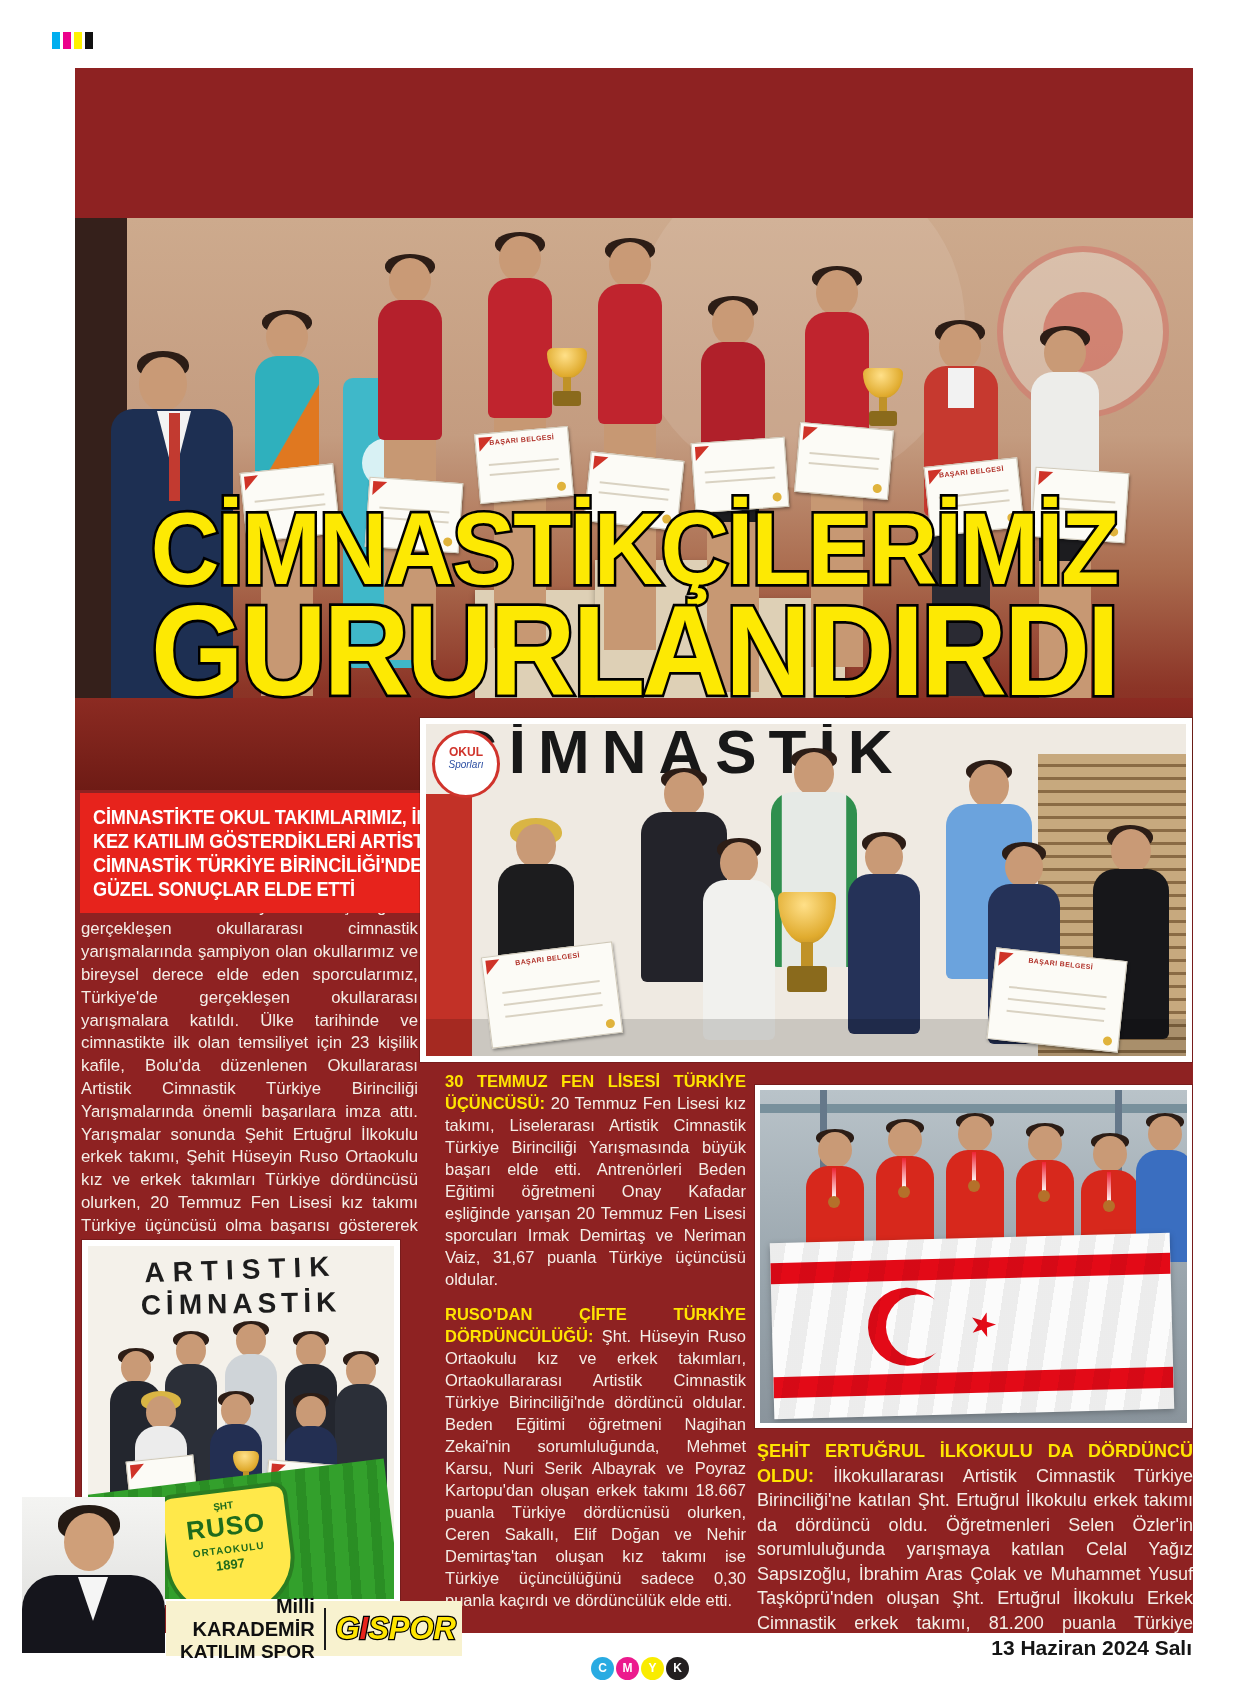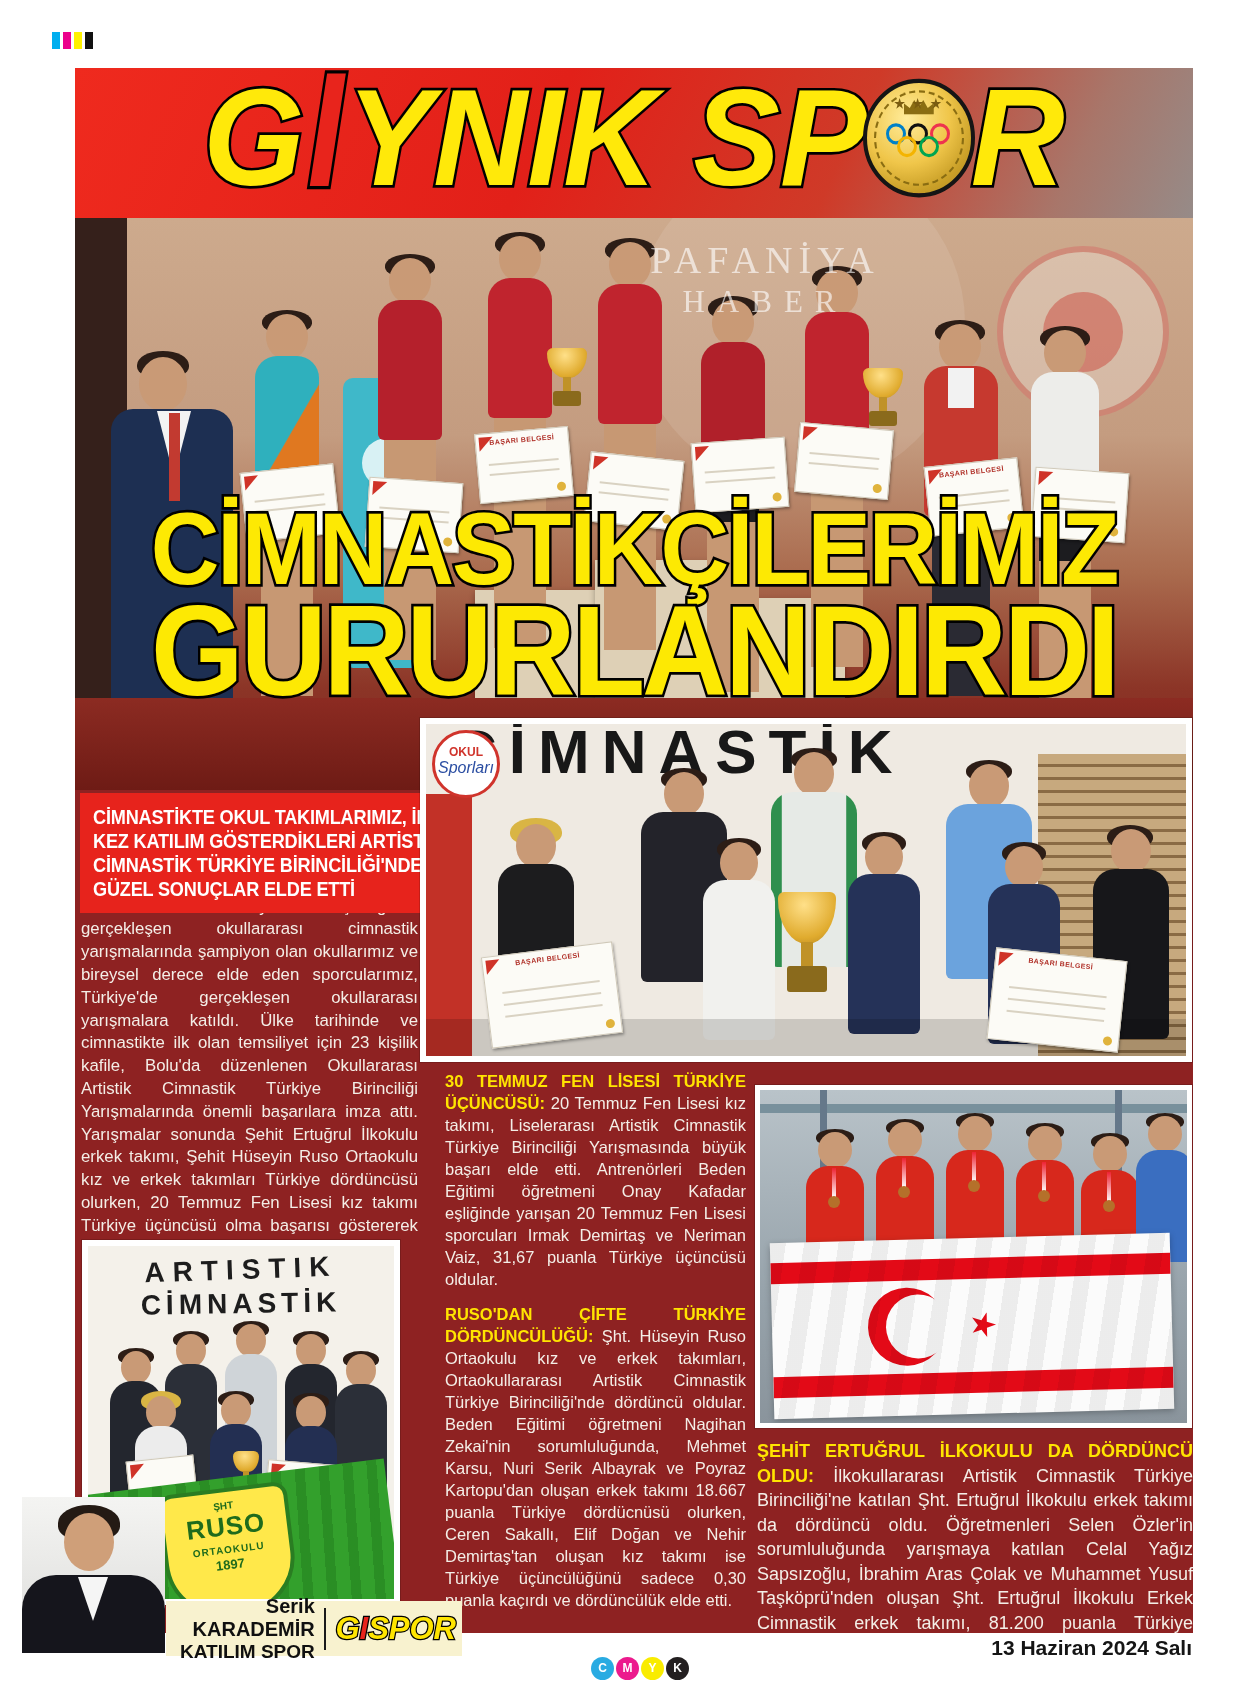--- a/index.html
+++ b/index.html
@@ -96,21 +96,21 @@
   .photo-ruso{left:7px;top:1172px;width:318px;height:365px;padding:6px;z-index:7}
   .photo-ruso .scene{background:#f4f1ea}
   .photo-flag{left:680px;top:1017px;width:437px;height:343px;padding:5px;z-index:6}
   .photo-flag .scene{background:linear-gradient(180deg,#b9c3c9,#97a3ab 60%,#8a949c)}
 
   .tb{position:absolute;left:26px;top:-8px;width:746px;font-size:62px;font-weight:900;letter-spacing:12px;
       color:#181818;white-space:nowrap;overflow:hidden}
   .badge{position:absolute;left:6px;top:6px;width:62px;height:62px;border-radius:50%;background:#fff;border:3px solid #d0342c;
       text-align:center;z-index:3}
   .badge .b1{font-size:12px;font-weight:800;color:#d0342c;margin-top:12px}
-  .badge .b2{font-size:16px;font-style:italic;color:#2b4ea2}
+  .badge .b2{font-size:10px;font-style:italic;color:#2b4ea2}
   .redband{position:absolute;left:0;top:70px;width:46px;height:262px;background:#c23127}
   .wallbars{position:absolute;left:612px;top:30px;width:148px;height:302px;
       background:repeating-linear-gradient(180deg,#c7a97e 0 10px,#8a6b45 10px 13px)}
   .shade{position:absolute;left:0;bottom:0;width:100%;height:37px;background:rgba(0,0,0,.15)}
 
   .bd1,.bd2{position:absolute;width:100%;text-align:center;font-weight:900;color:#1d1d1d;white-space:nowrap}
   .bd1{top:8px;font-size:28px;letter-spacing:8px;transform:rotate(-2deg)}
   .bd2{top:42px;font-size:28px;letter-spacing:5px;transform:rotate(-1deg)}
   .rflag{position:absolute;left:-24px;top:232px;width:330px;height:150px;background:#33a02c;transform:rotate(-7deg);overflow:hidden;z-index:4}
   .rflag .folds{position:absolute;inset:0;background:repeating-linear-gradient(93deg,rgba(0,60,0,.18) 0 10px,transparent 10px 24px)}
@@ -161,31 +161,20 @@
 
 <div class="regbars">
   <i style="background:#00aeef"></i>
   <i style="background:#ec008c"></i>
   <i style="background:#fff200"></i>
   <i style="background:#111111"></i>
 </div>
 
 <div class="content">
 
-  <div class="masthead">
-    <div class="mh">
-      <span>G</span><span class="ri">I</span><span>YNIK SP</span><span class="medal"><span class="dash"></span><span class="m-crown"></span><span class="m-rings">
-            <i style="left:0;top:0;border-color:#0081c8"></i>
-            <i style="left:22px;top:0;border-color:#111"></i>
-            <i style="left:44px;top:0;border-color:#ee334e"></i>
-            <i style="left:11px;top:12px;border-color:#f4b400"></i>
-            <i style="left:33px;top:12px;border-color:#00a651"></i>
-          </span><span class="m-stars">★ ★ ★</span></span><span>R</span>
-    </div>
-  </div>
 
   <div class="photo-main">
     <div class="leftdark"></div>
     <div class="wmcirc"></div>
     <div class="emb">
         <i></i>
       </div>
     <div class="banner-teal">
         <i></i>
       </div>
@@ -311,24 +300,20 @@
       </div>
     <div class="cert" style="left:958px;top:252px;width:92px;height:68px;transform:rotate(4deg)">
         <span class="tri"></span>
         <span class="seal"></span>
         <span class="ln" style="top:28px"></span>
         <span class="ln" style="top:38px"></span>
       </div>
 
     <div class="carpet"></div>
 
-    <div class="wm">
-      <div class="wm1">PAFANİYA</div>
-      <div class="wm2">HABER</div>
-    </div>
   </div>
 
   <div class="headline">
     <div class="hl hl1">CİMNASTİKÇİLERİMİZ</div>
     <div class="hl hl2">GURURLANDIRDI</div>
   </div>
 
   <div class="kicker">
     <div>CİMNASTİKTE OKUL TAKIMLARIMIZ, İLK</div>
     <div>KEZ KATILIM GÖSTERDİKLERİ ARTİSTİK</div>
@@ -563,21 +548,21 @@
 
 <div class="okan">
   <div class="ohair"></div>
   <div class="oface"></div>
   <div class="osuit"></div>
   <div class="oshirt"></div>
 </div>
 
 <div class="bband">
   <div class="bname">
-    <div class="n1">Serik KARADEMİR</div>
+    <div class="n1">Milli KARADEMİR</div>
     <div class="n2">KATILIM SPOR</div>
   </div>
   <div class="bdiv"></div>
   <div class="blogo"><span>G</span><span class="ri">I</span><span>SPOR</span></div>
 </div>
 
 <div class="pdate">13 Haziran 2024 Salı</div>
 <div class="cmyk">
   <b style="background:#29abe2">C</b>
   <b style="background:#ec1a8d">M</b>

